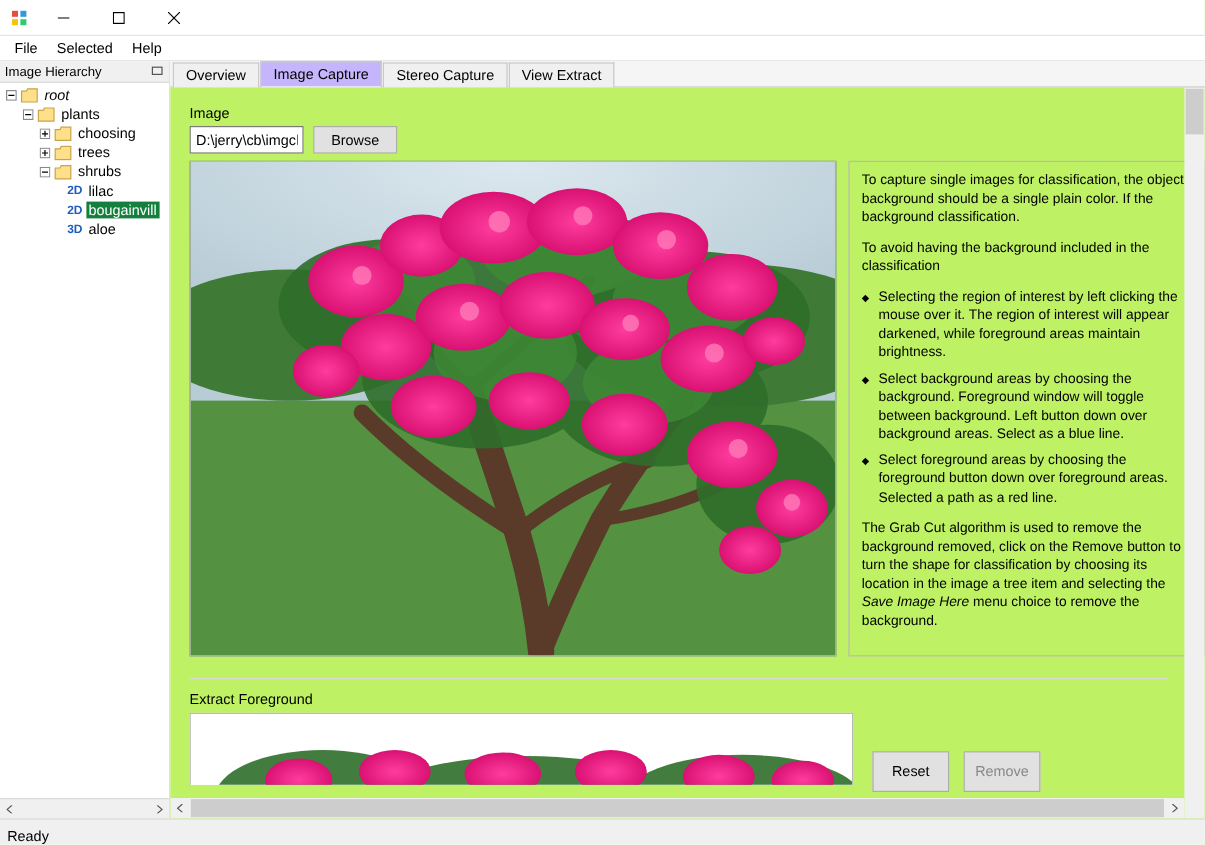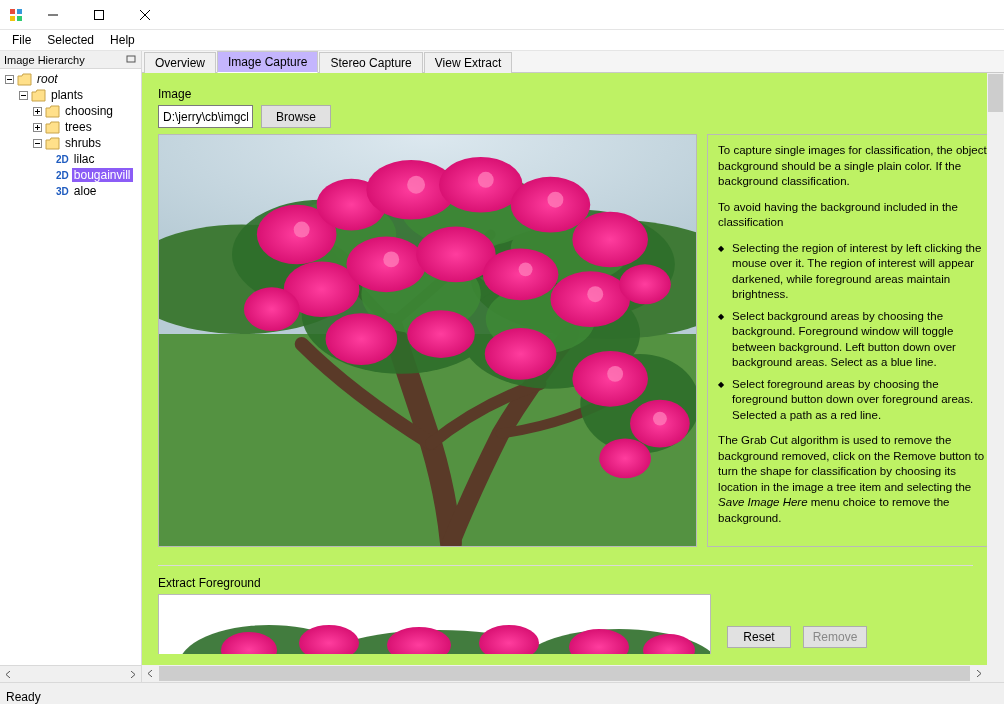--- a/index.html
+++ b/index.html
@@ -20,21 +20,21 @@
 .sidebar-header { height: 18px; background: #f0f0f0; border-bottom: 1px solid #d9d9d9; display: flex; align-items: center; padding: 0 4px; font-size: 11px; }
 .sidebar-header .spacer { flex: 1; }
 .sidebar-header .pin { width: 12px; height: 12px; }
 .tree { flex: 1; overflow: hidden; padding: 2px 0; font-size: 12px; }
 .tree-node { display: flex; align-items: center; height: 16px; white-space: nowrap; }
 .tree-toggle { width: 11px; height: 11px; display: inline-flex; align-items: center; justify-content: center; margin-right: 2px; }
 .tree-toggle svg { width: 9px; height: 9px; }
 .tree-icon { width: 15px; height: 13px; margin-right: 3px; }
 .tree-label { padding: 0 2px; }
 .tree-label.italic { font-style: italic; }
-.tree-label.selected { background: #8b5cf6; color: #fff; }
+.tree-label.selected { background: #15803d; color: #fff; }
 .tree-2d { color: #1e5bbf; font-size: 10px; font-weight: bold; margin-right: 3px; }
 .tree-3d { color: #1e5bbf; font-size: 10px; font-weight: bold; margin-right: 3px; }
 .sidebar-scroll { height: 17px; background: #f0f0f0; border-top: 1px solid #d9d9d9; display: flex; align-items: center; justify-content: space-between; }
 .sidebar-scroll .sb-btn { width: 17px; height: 17px; display: flex; align-items: center; justify-content: center; }
 
 .main { flex: 1; display: flex; flex-direction: column; min-width: 0; }
 .tabs { height: 22px; display: flex; align-items: flex-end; background: #f5f5f5; border-bottom: 1px solid #c9c9c9; padding-left: 2px; }
 .tab { padding: 3px 10px; font-size: 12px; border: 1px solid #c9c9c9; border-bottom: none; background: #f0f0f0; margin-right: 1px; cursor: default; position: relative; top: 1px; }
 .tab.active { background: #c4b5fd; border-bottom: 1px solid #fff; }
 
@@ -54,21 +54,21 @@
 .help-panel ul { list-style: none; padding-left: 14px; margin-bottom: 10px; }
 .help-panel ul li { position: relative; margin-bottom: 6px; }
 .help-panel ul li::before { content: "◆"; position: absolute; left: -14px; font-size: 8px; top: 3px; }
 .help-panel .ital { font-style: italic; }
 
 .divider { height: 1px; background: #d9d9d9; margin: 18px 0 10px 0; width: 815px; }
 
 .extract-row { display: flex; gap: 10px; align-items: flex-start; }
 .extract-panel { width: 553px; height: 60px; border: 1px solid #b9b9b9; border-bottom: none; background: #fff; overflow: hidden; }
 .action-buttons { display: flex; gap: 12px; align-items: center; margin-top: 32px; margin-left: 6px; }
-.action-buttons button { width: 64px; height: 22px; border: 1px solid #adadad; background: #e1e1e1; font-size: 12px; font-family: inherit; cursor: default; }
+.action-buttons button { width: 64px; height: 34px; border: 1px solid #adadad; background: #e1e1e1; font-size: 12px; font-family: inherit; cursor: default; }
 .action-buttons button.disabled { color: #888; }
 
 .vscroll { position: absolute; right: 0; top: 0; bottom: 17px; width: 17px; background: #f0f0f0; }
 .vscroll .thumb { position: absolute; left: 1px; right: 1px; top: 1px; height: 38px; background: #cdcdcd; }
 .hscroll { position: absolute; left: 0; right: 17px; bottom: 0; height: 17px; background: #f0f0f0; display: flex; align-items: center; }
 .hscroll .sb-btn { width: 17px; height: 17px; display: flex; align-items: center; justify-content: center; }
 .hscroll .track { flex: 1; height: 100%; position: relative; }
 .hscroll .thumb { position: absolute; top: 1px; bottom: 1px; left: 0; right: 0; background: #cdcdcd; }
 .corner { position: absolute; right: 0; bottom: 0; width: 17px; height: 17px; background: #f0f0f0; }
 

